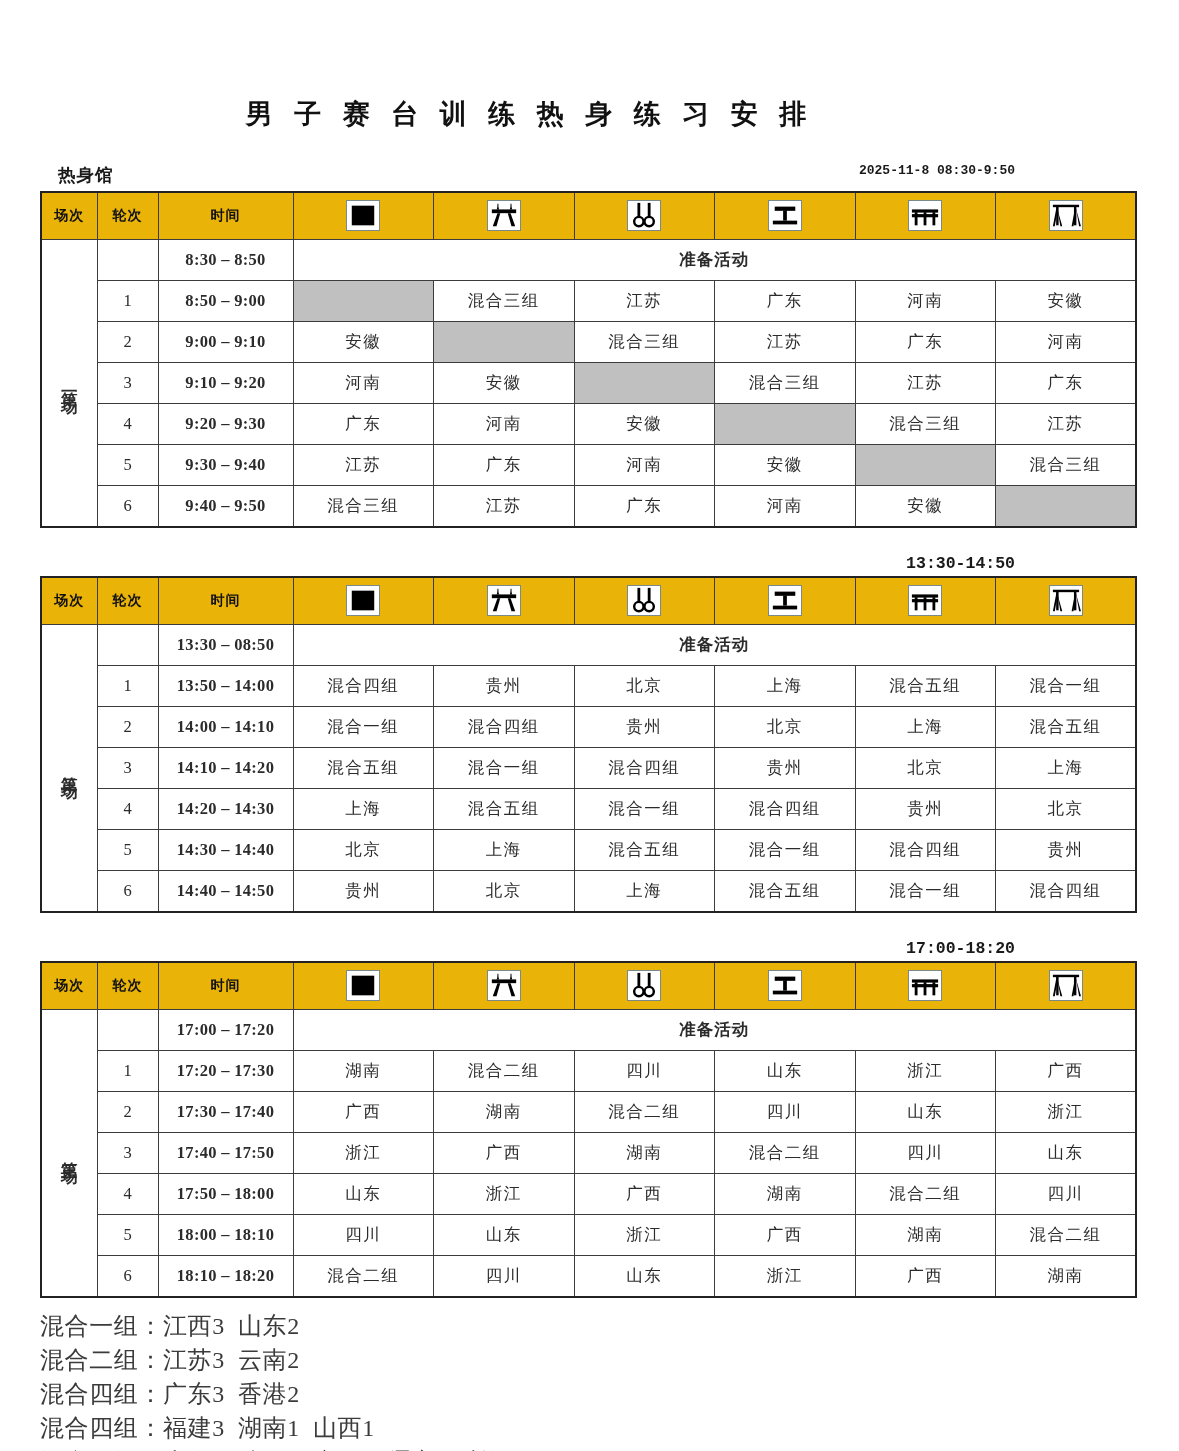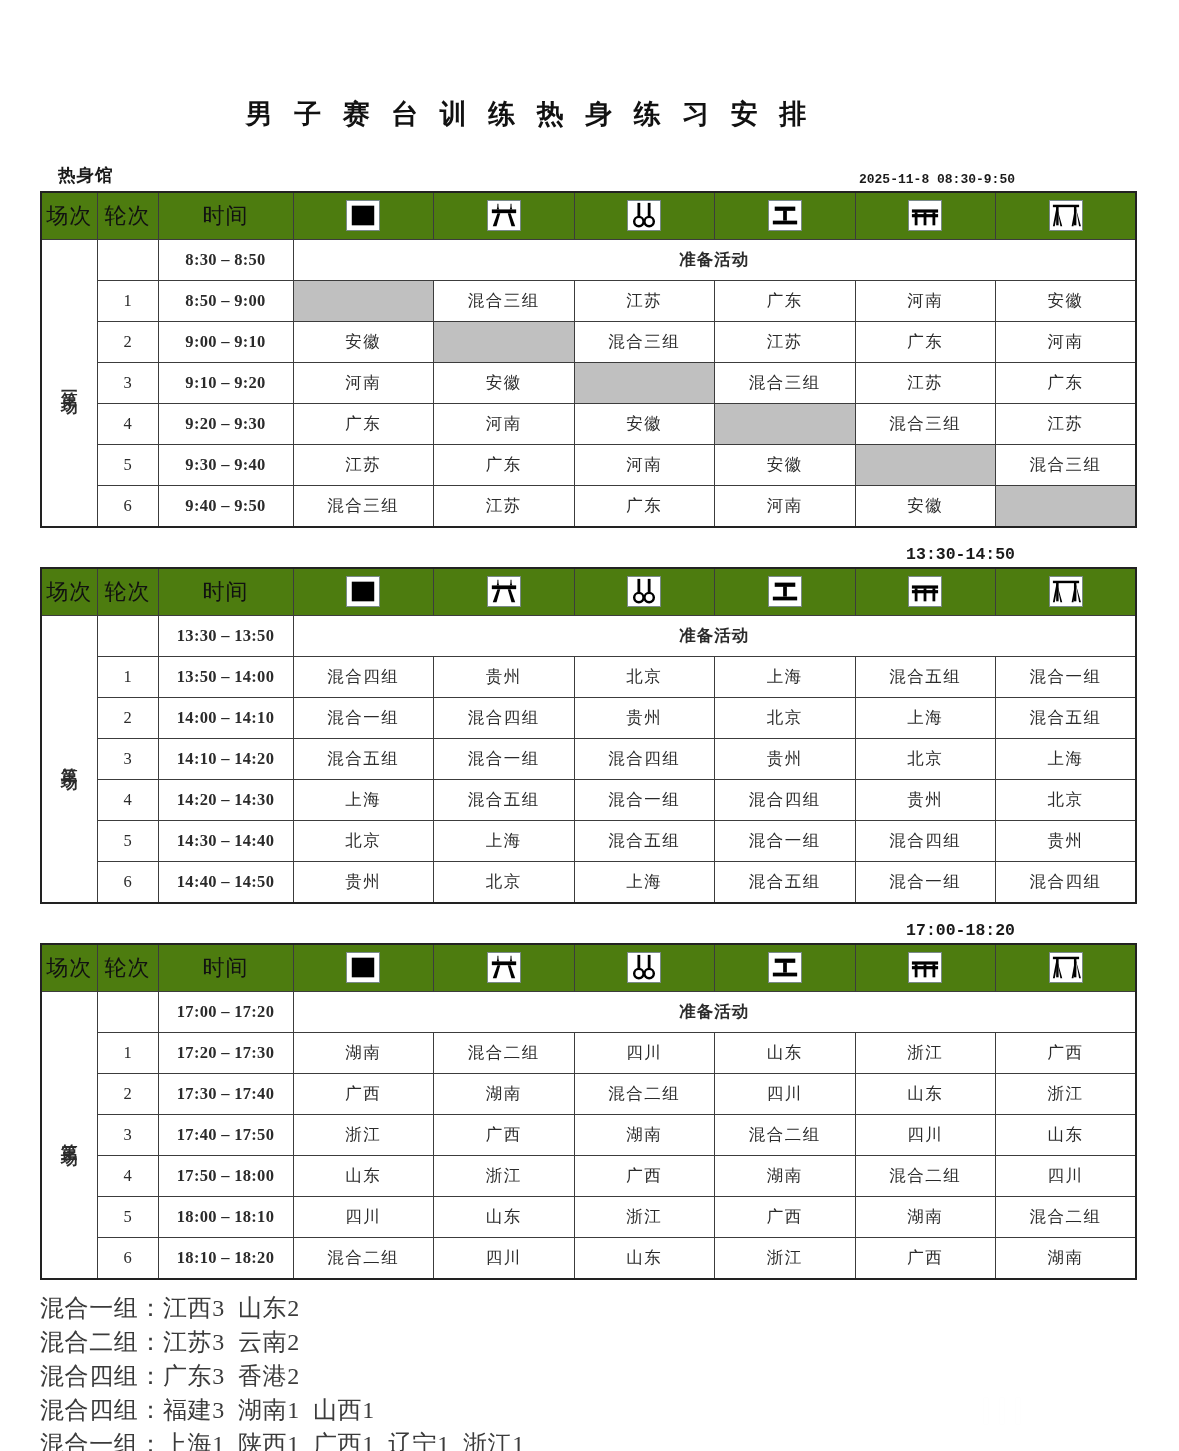--- a/index.html
+++ b/index.html
@@ -32,41 +32,40 @@
     letter-spacing: 7px;
     padding-top: 100px;
     line-height: 1.1;
     color: #111;
   }
 
   
   .meta-row {
     display: flex;
     justify-content: space-between;
-    align-items: flex-end;
     margin: 33px 44px 4px 58px;
     font-size: 17px;
   }
   .venue-name {
     font-family: "Liberation Sans", "DejaVu Sans", sans-serif;
     font-weight: bold;
     font-size: 17.5px;
     letter-spacing: 1px;
   }
   .meta-datetime {
     font-family: "Liberation Mono", "DejaVu Sans Mono", monospace;
     font-weight: bold;
     font-size: 13px;
     letter-spacing: 0px;
   }
 
   
   .session-time-label {
     text-align: right;
-    margin: 8px 44px 3px 0;
+    margin: 17px 44px 3px 0;
     font-family: "Liberation Mono", "DejaVu Sans Mono", monospace;
     font-weight: bold;
     font-size: 16.5px;
   }
 
   
   .sched-wrap {
     margin: 0 44px 0 40px;
   }
   table.sched {
@@ -90,25 +89,25 @@
   }
 
   
   col.c-sess  { width: 56px; }
   col.c-round { width: 61px; }
   col.c-time  { width: 135px; }
   col.c-app   { width: 140.5px; }
 
   
   tr.head-row th {
-    background: #4d7c0f;
+    background: #eab308;
     height: 46px;
     font-family: "Liberation Sans", "DejaVu Sans", sans-serif;
-    font-weight: normal;
-    font-size: 22px;
+    font-weight: bold;
+    font-size: 14px;
     letter-spacing: 1px;
     color: #111;
   }
 
   
   td.session-cell {
     font-family: "Liberation Sans", "DejaVu Sans", sans-serif;
     font-weight: bold;
     font-size: 18px;
     line-height: 1.28;
@@ -389,21 +388,21 @@
                     <path d="M27 6 L23 27 H25 L28 10 L31 27 H33 Z" fill="#000"></path>
                     <rect x="6.5" y="6" width="2.6" height="20" fill="#000"></rect>
                     <rect x="25.5" y="6" width="2.6" height="20" fill="#000"></rect>
                   </svg></span></th>
             </tr>
           </thead>
           <tbody>
             <tr>
               <td class="session-cell" rowspan="7"><span class="vert-text">第二场</span></td>
               <td class="round-cell"></td>
-              <td class="time-cell">13:30 – 13:50</td>
+              <td class="time-cell">13:30 – 08:50</td>
               <td class="warmup-cell" colspan="6">准备活动</td>
             </tr>
             <tr>
               <td class="round-cell">1</td>
               <td class="time-cell">13:50 – 14:00</td>
               <td class="team-cell">混合四组</td>
               <td class="team-cell">贵州</td>
               <td class="team-cell">北京</td>
               <td class="team-cell">上海</td>
               <td class="team-cell">混合五组</td>

